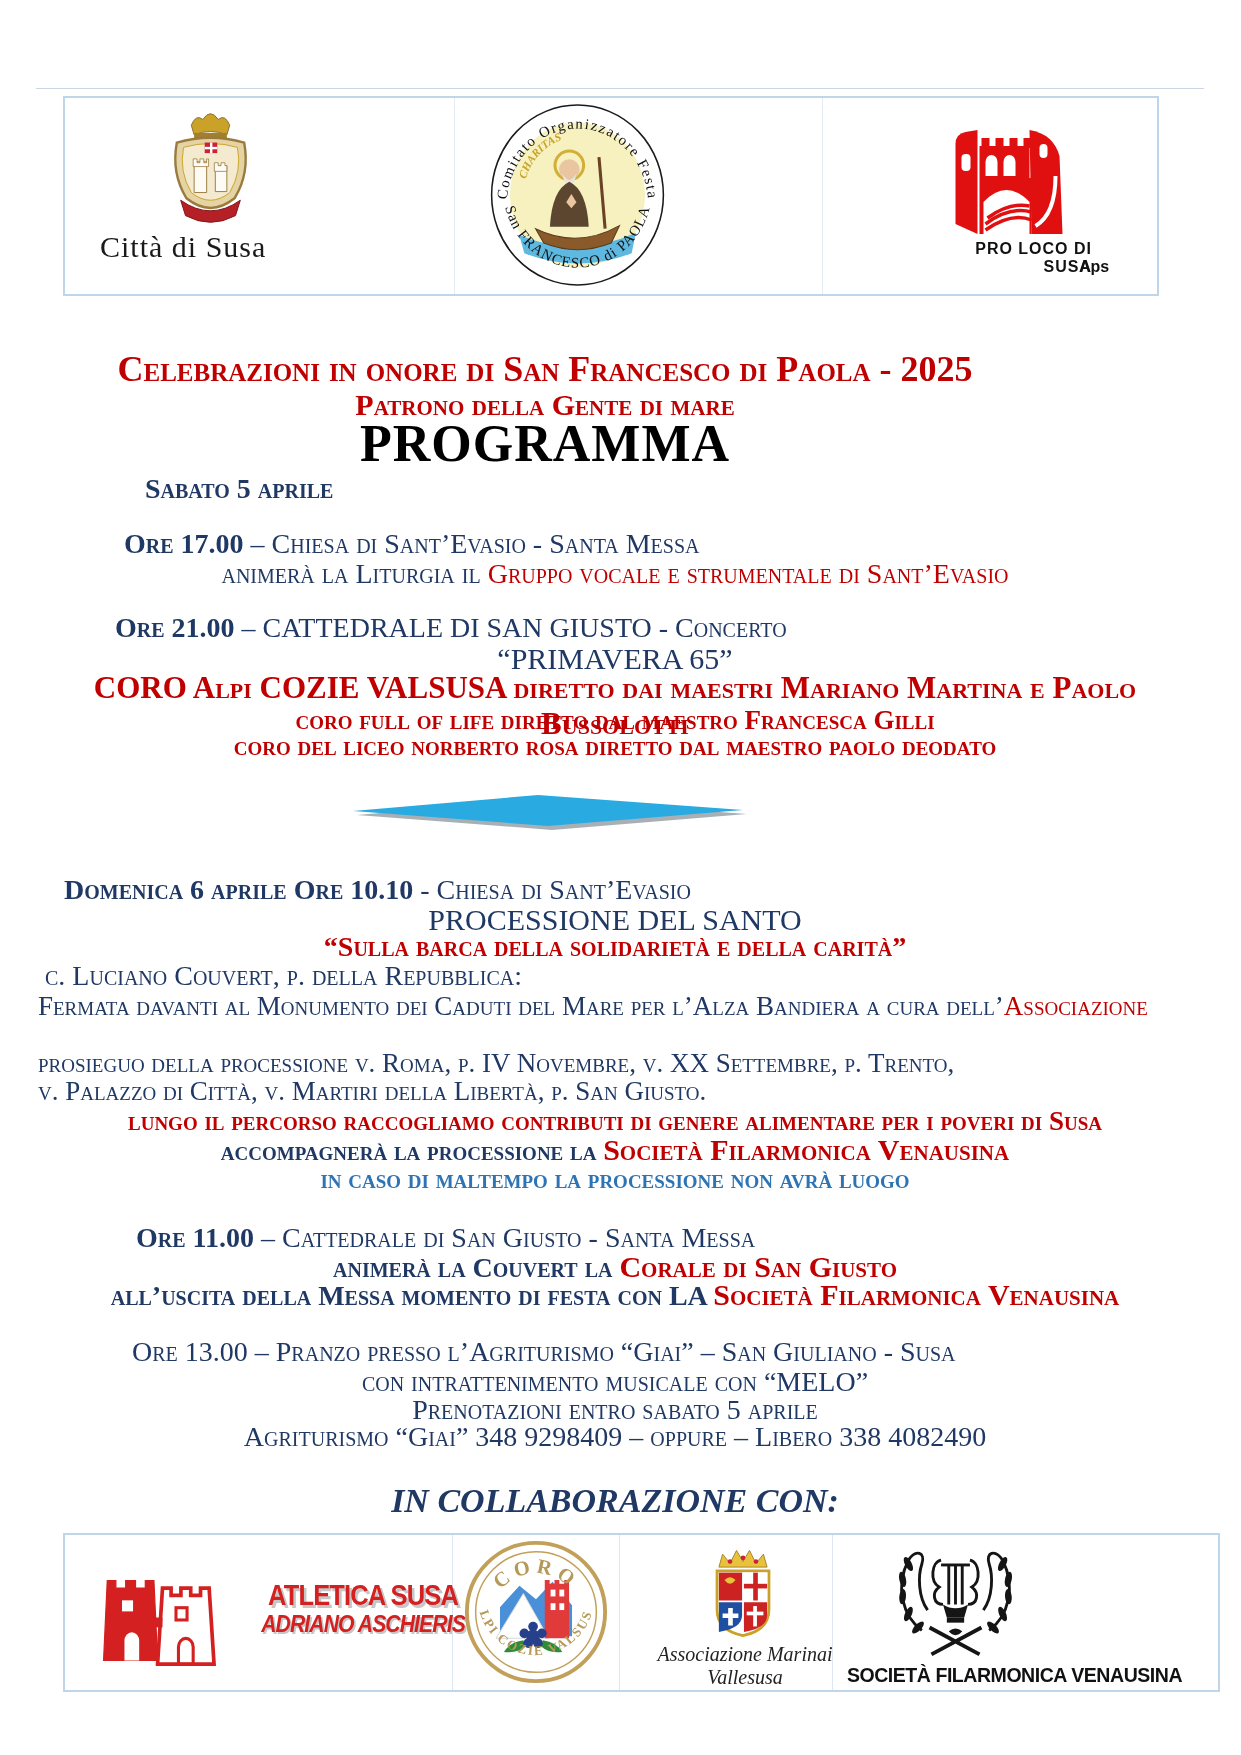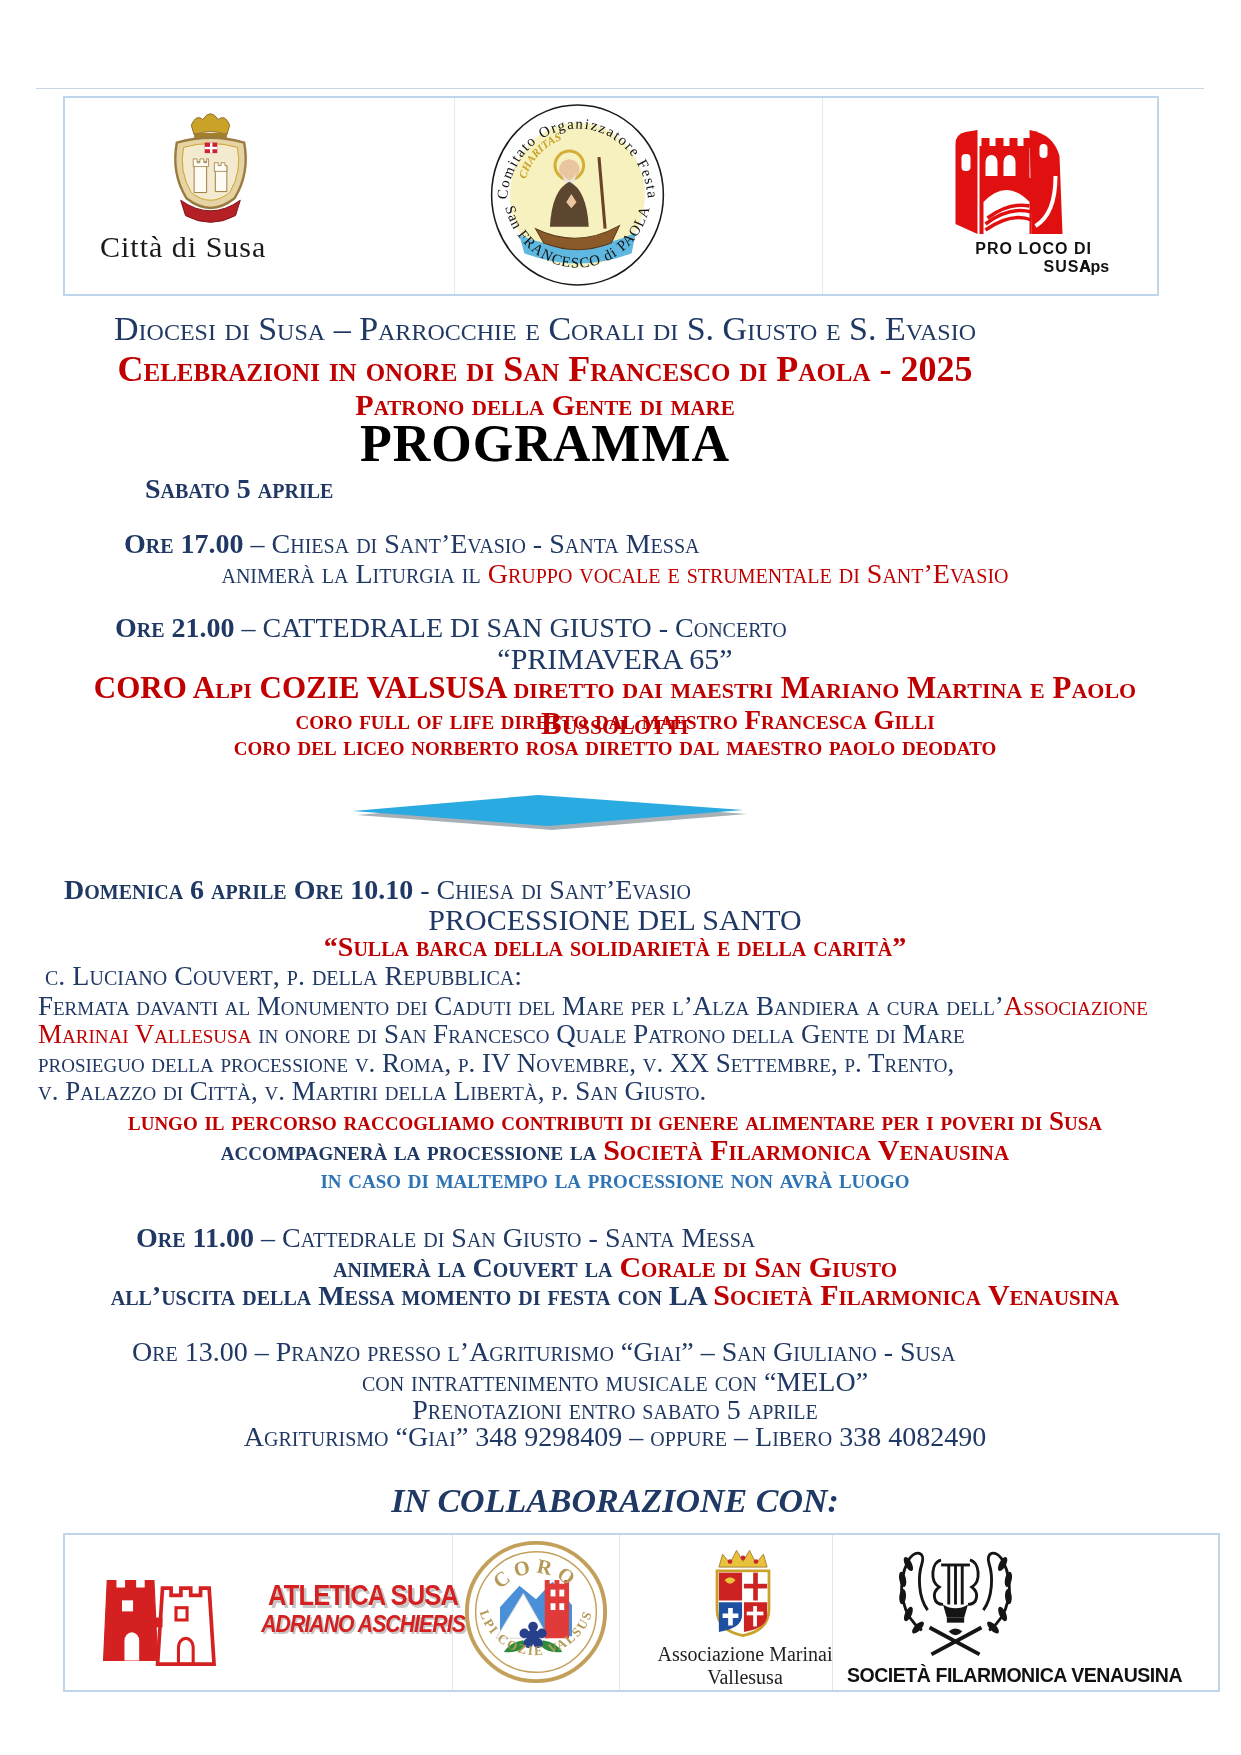--- a/index.html
+++ b/index.html
@@ -33,21 +33,21 @@
           font-style:italic;color:#1F3864;}
   .footer-box{left:63px;top:1533px;width:1125px;height:155px;border:2px solid #bfd5ea;background:#fff;padding-left:28px;}
   .fdiv{position:absolute;top:0;width:1px;height:100%;background:#dbe6f2;}
   .atl-text{position:absolute;left:168px;top:44px;width:260px;text-align:center;
             font-family:"Liberation Sans",sans-serif;color:#D42020;}
   .atl1{font-weight:bold;font-size:29px;letter-spacing:-1px;transform:scaleX(.88);
         text-shadow:3px 3px 0 #c6c6c6;white-space:nowrap;}
   .atl2{font-weight:bold;font-style:italic;font-size:24px;letter-spacing:-1px;
         transform:scaleX(.88);text-shadow:2px 2px 0 #c6c6c6;white-space:nowrap;margin-top:-2px;}
   .marinai-caption{position:absolute;left:565px;top:108px;width:230px;text-align:center;
-                   font-size:20px;color:#222;line-height:23px;}
+                   font-size:20px;color:#222;line-height:23px;font-style:italic;}
   .fila-caption{position:absolute;left:770px;top:128px;width:340px;text-align:center;
                 font-family:"Liberation Sans",sans-serif;font-weight:bold;font-size:21px;
                 color:#111;letter-spacing:-0.5px;transform:scaleX(.93);white-space:nowrap;}
 </style>
 </head>
 <body>
 
 <div class="page">
 
   <div class="abs topline"></div>
@@ -115,21 +115,20 @@
       <path d="M36,44 a6,7 0 0 1 12,0 v14 h-12 z" fill="#fff"></path>
       <path d="M54,44 a6,7 0 0 1 12,0 v14 h-12 z" fill="#fff"></path>
       <path d="M34,116 V84 Q57,60 80,84 V116 Z" fill="#fff"></path>
       <path d="M36,112 Q62,94 82,102 M36,106 Q60,88 82,94 M38,100 Q60,84 80,88" stroke="#E01010" stroke-width="3.5" fill="none"></path>
       <path d="M86,108 Q106,96 106,58" stroke="#fff" stroke-width="4" fill="none"></path>
     </svg>
     <div class="proloco-caption">PRO LOCO DI SUSA</div>
     <div class="proloco-sub">Aps</div>
   </div>
 
-  <div class="abs tline sc navy" style="top:310px;font-size:34px;font-weight:500">Diocesi di Susa –  Parrocchie e  Corali di S. Giusto e S. Evasio</div>
   <div class="abs tline sc red b fs36" style="top:348px">Celebrazioni in onore di San Francesco di Paola - 2025</div>
   <div class="abs tline sc red b fs30" style="top:388px">Patrono della Gente di mare</div>
   <div class="abs programma" style="top:414px">PROGRAMMA</div>
 
   <div class="abs sc navy b fs28" style="top:473px;left:145px">Sabato 5 aprile</div>
 
   <div class="abs sc navy fs28" style="top:528px;left:124px">
     <span class="b">Ore 17.00</span><span>  –  Chiesa di Sant’Evasio - Santa Messa</span>
   </div>
   <div class="abs cline sc fs28" style="top:558px">
@@ -154,23 +153,20 @@
 
   <div class="abs sc navy fs28" style="top:874px;left:64px">
     <span class="b">Domenica  6  aprile  Ore 10.10</span><span> - Chiesa  di  Sant’Evasio</span>
   </div>
   <div class="abs cline navy fs30" style="top:903px">PROCESSIONE DEL SANTO</div>
   <div class="abs cline sc red b fs28" style="top:931px">“Sulla barca della solidarietà e della carità”</div>
   <div class="abs sc navy fs28" style="top:960px;left:45px">c. Luciano Couvert, p. della Repubblica:</div>
 
   <div class="abs sc fs27" style="top:991px;left:38px;width:1170px">
     <span class="navy">Fermata davanti al Monumento dei Caduti del Mare  per l’Alza Bandiera a cura dell’</span><span class="red">Associazione</span>
-  </div>
-  <div class="abs sc fs27" style="top:1019px;left:38px;width:1170px">
-    <span class="red">Marinai Vallesusa</span><span class="navy">  in onore di San Francesco Quale Patrono della Gente di Mare</span>
   </div>
   <div class="abs sc navy fs27" style="top:1048px;left:38px">prosieguo della processione  v. Roma, p. IV Novembre, v. XX Settembre, p. Trento,</div>
   <div class="abs cline sc red b fs27" style="top:1106px">lungo il percorso raccogliamo contributi di genere alimentare per i poveri di Susa</div>
 
   <div class="abs sc navy fs27" style="top:1076px;left:38px">v. Palazzo di Città, v. Martiri della Libertà, p. San Giusto.</div>
   <div class="abs cline sc b fs27" style="top:1133px">
     <span class="navy">accompagnerà la processione la  </span><span class="red bigseg">Società  Filarmonica  Venausina</span>
   </div>
   <div class="abs cline sc blue b fs27" style="top:1164px">in caso di maltempo la processione non avrà luogo</div>
 

